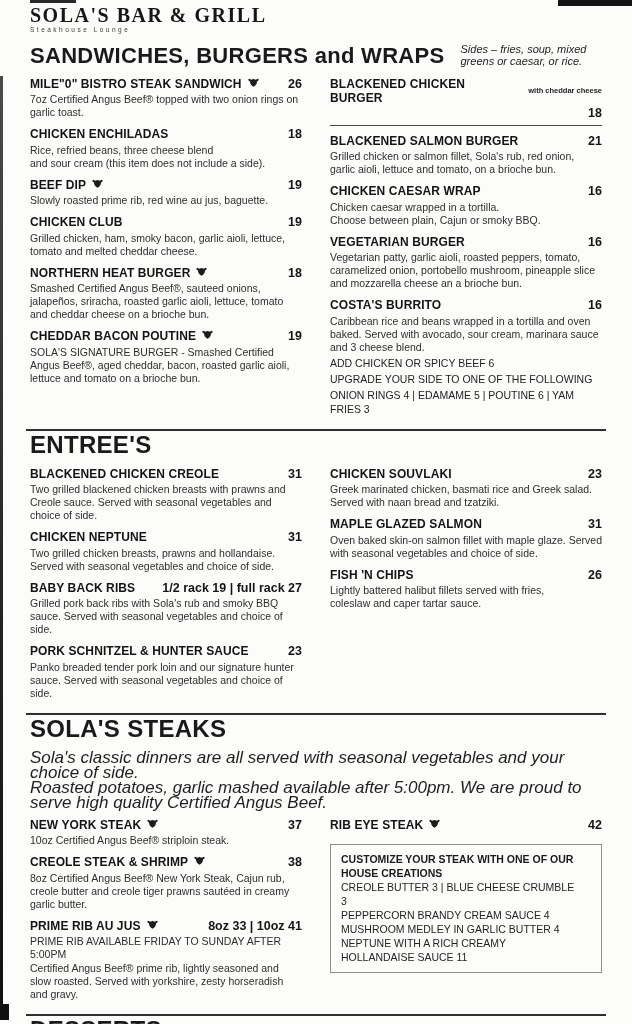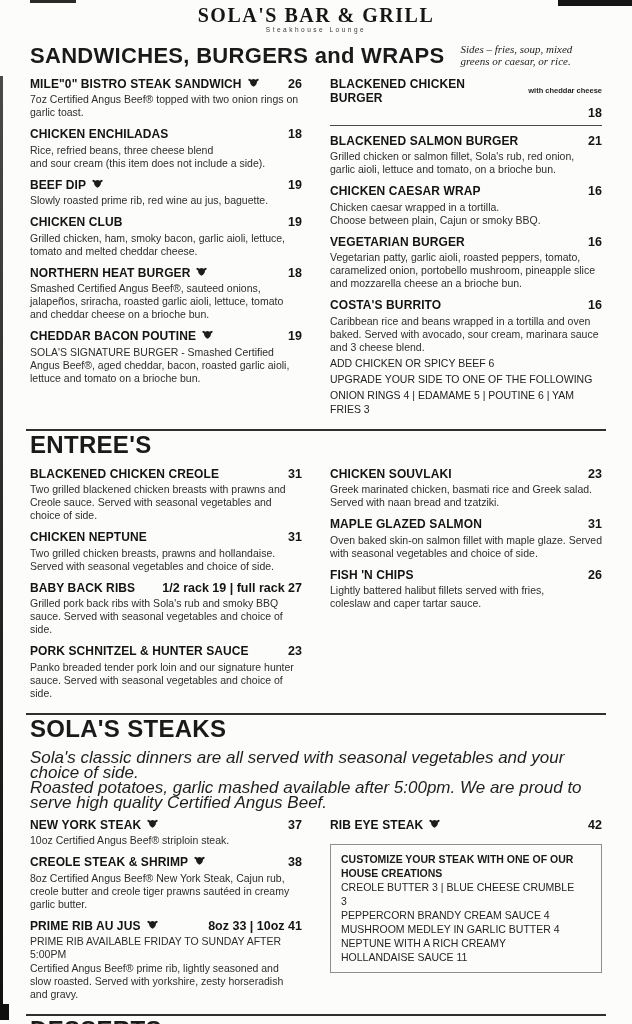--- a/index.html
+++ b/index.html
@@ -7,28 +7,28 @@
     width:632px;height:1024px;background:#fcfcfb;position:relative;
     font-family:"Liberation Sans",sans-serif;color:#1e1e1e;overflow:hidden;
     margin:0 auto;box-sizing:border-box;padding:5px 30px 0 30px;
   }
   
   .artifact-top-right{position:absolute;top:0;right:0;width:74px;height:6px;background:#151515;}
   .artifact-top-left{position:absolute;top:0;left:30px;width:46px;height:3px;background:#2a2a2a;}
   .artifact-left-edge{position:absolute;left:0;top:76px;width:3px;height:936px;background:linear-gradient(#4a4a4a,#222 60%,#111);}
   .artifact-bottom-left{position:absolute;left:0;bottom:4px;width:9px;height:16px;background:#101010;}
 
-  .brand{text-align:center;line-height:1.05;}
+  .brand{text-align:left;line-height:1.05;}
   .brand-title{font-family:"Liberation Serif","DejaVu Serif",serif;font-weight:bold;font-size:20px;letter-spacing:1.5px;color:#161616;}
   .brand-sub{font-size:6.5px;letter-spacing:2.5px;color:#3a3a3a;margin-top:1px;}
 
   .sec-head{display:flex;align-items:flex-start;gap:16px;margin-top:9px;}
   .sec-title{font-weight:bold;font-size:22px;letter-spacing:0.3px;color:#1a1a1a;white-space:nowrap;}
   .sec-title.big{font-size:24px;}
-  .sec-note{font-style:italic;font-size:11px;color:#222;padding-bottom:2px;font-family:Liberation Serif, serif;}
+  .sec-note{font-style:italic;font-size:11px;color:#222;padding-bottom:2px;}
 
   .divider{border:0;border-top:2px solid #2f2f2f;margin:13px -4px 0 -4px;}
 
   .cols{display:flex;gap:28px;}
   .col{flex:1;min-width:0;}
 
   .item{margin-top:8px;}
   .item-head{display:flex;align-items:flex-start;}
   .item-name{font-weight:bold;font-size:12px;line-height:14px;letter-spacing:0.1px;color:#141414;}
   .name-suffix{font-weight:bold;font-size:7.5px;margin-left:4px;align-self:center;white-space:nowrap;padding-left:24px;}

